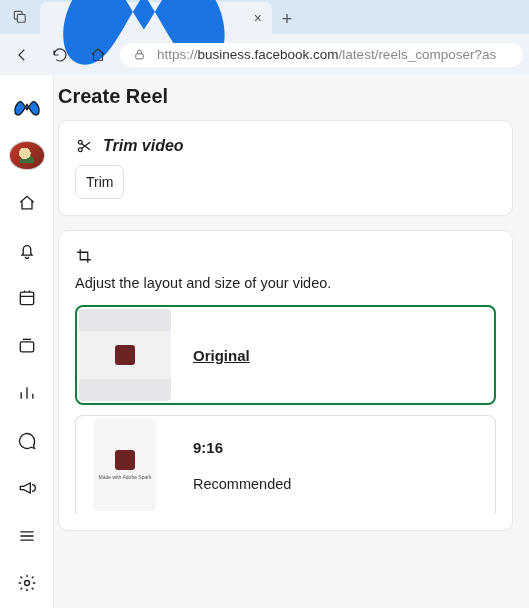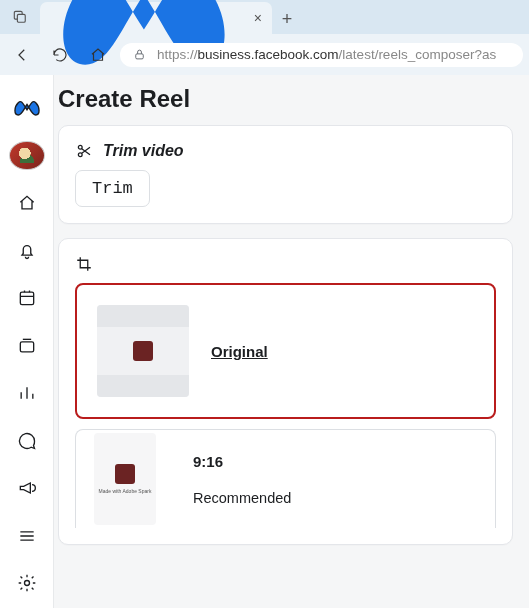--- a/index.html
+++ b/index.html
@@ -21,29 +21,29 @@
   .app { display: flex; height: calc(608px - 75px); background: #f5f6f7; }
   .sidebar { width: 54px; background: #fff; display: flex; flex-direction: column; align-items: center; padding-top: 18px; gap: 18px; border-right: 1px solid #e7e9eb;}
   .side-ico { width: 36px; height: 36px; display: flex; align-items: center; justify-content: center; border-radius: 50%; }
   .side-ico svg { width: 20px; height: 20px; stroke: #1c1e21; fill: none; stroke-width: 1.6; }
   .meta-logo svg { width: 28px; height: 28px; }
   .avatar { width: 36px; height: 36px; border-radius: 50%; background: linear-gradient(135deg,#c0392b,#7b241c); border:1px solid #ccc; position:relative; overflow:hidden;}
   .avatar::after{content:"";position:absolute;inset:6px;background:radial-gradient(circle at 40% 35%, #f3d9a7 0 35%, transparent 36%), radial-gradient(circle at 50% 85%, #3b6f3b 0 40%, transparent 41%);}
   .gear { margin-top: auto; margin-bottom: 10px;}
 
   .main { flex: 1; overflow: hidden; padding: 0px 16px 0 4px; }
-  .page-title { font-size: 24px; font-weight: 700; color: #1c1e21; padding: 10px 0 12px 0; }
+  .page-title { font-size: 20px; font-weight: 700; color: #1c1e21; padding: 10px 0 12px 0; }
   .card { background: #fff; border: 1px solid #e4e6ea; border-radius: 10px; padding: 16px; margin-bottom: 14px; box-shadow: 0 1px 1px rgba(0,0,0,0.02);}
   .card-head { display: flex; align-items: center; gap: 10px; margin-bottom: 10px; }
   .card-head svg { width: 18px; height: 18px; stroke:#1c1e21; fill:none; stroke-width:1.7;}
   .card-title { font-size: 16px; font-weight: 700; color:#1c1e21;font-style:italic;}
   .card-desc { font-size: 14.5px; color: #1c1e21; margin-bottom: 14px; }
-  .btn-secondary { display:inline-flex; align-items:center; padding: 8px 16px; border:1px solid #dcdfe3; border-radius:7px; background:#fff; font-size:17px; font-weight:500; color:#1c1e21; cursor:pointer;font-family:Liberation Mono, monospace;}
+  .btn-secondary { display:inline-flex; align-items:center; padding: 8px 10px; border:1px solid #dcdfe3; border-radius:7px; background:#fff; font-size:14px; font-weight:500; color:#1c1e21; cursor:pointer;}
   .option { border:1px solid #dcdfe3; border-radius:8px; padding:3px; display:flex; align-items:center; gap:22px; margin-bottom:10px; cursor:pointer;}
-  .option.selected { border:2px solid #b91c1c; padding:20px;}
+  .option.selected { border:2px solid #15803d; padding:2px;}
   .thumb { width: 92px; height: 92px; background:#f0f1f3; position:relative; display:flex; align-items:center; justify-content:center; border-radius:4px; overflow:hidden;}
   .thumb::before,.thumb::after{content:"";position:absolute;left:0;right:0;height:22px;background:#e4e6e9;}
   .thumb::before{top:0;} .thumb::after{bottom:0;}
   .thumb .sq{width:20px;height:20px;background:#6b2323;border-radius:3px;z-index:1;}
   .thumb.ratio916{width:62px;height:92px;margin-left:15px;margin-right:15px;background:#f6f6f7;}
   .thumb.ratio916::before,.thumb.ratio916::after{display:none;}
   .thumb.ratio916 .cap{font-size:5px;color:#555;margin-top:4px;z-index:1;}
   .thumb.ratio916 .inner{display:flex;flex-direction:column;align-items:center;}
   .opt-text .t1{font-size:15px;font-weight:700;color:#1c1e21; text-decoration: underline;}
   .opt-text .t1.nou{text-decoration:none;}
@@ -168,20 +168,21 @@
       </div>
       <button class="btn-secondary">Trim</button>
     </div>
 
     <div class="card">
       <div class="card-head">
         <svg viewBox="0 0 24 24">
               <path d="M7 3v14h14M3 7h14v14"></path>
             </svg>
       </div>
+      <div class="card-desc">Adjust the layout and size of your video.</div>
 
       <div class="option selected">
         <div class="thumb">
               <div class="sq"></div>
             </div>
         <div class="opt-text">
               <div class="t1">Original</div>
             </div>
       </div>
 

